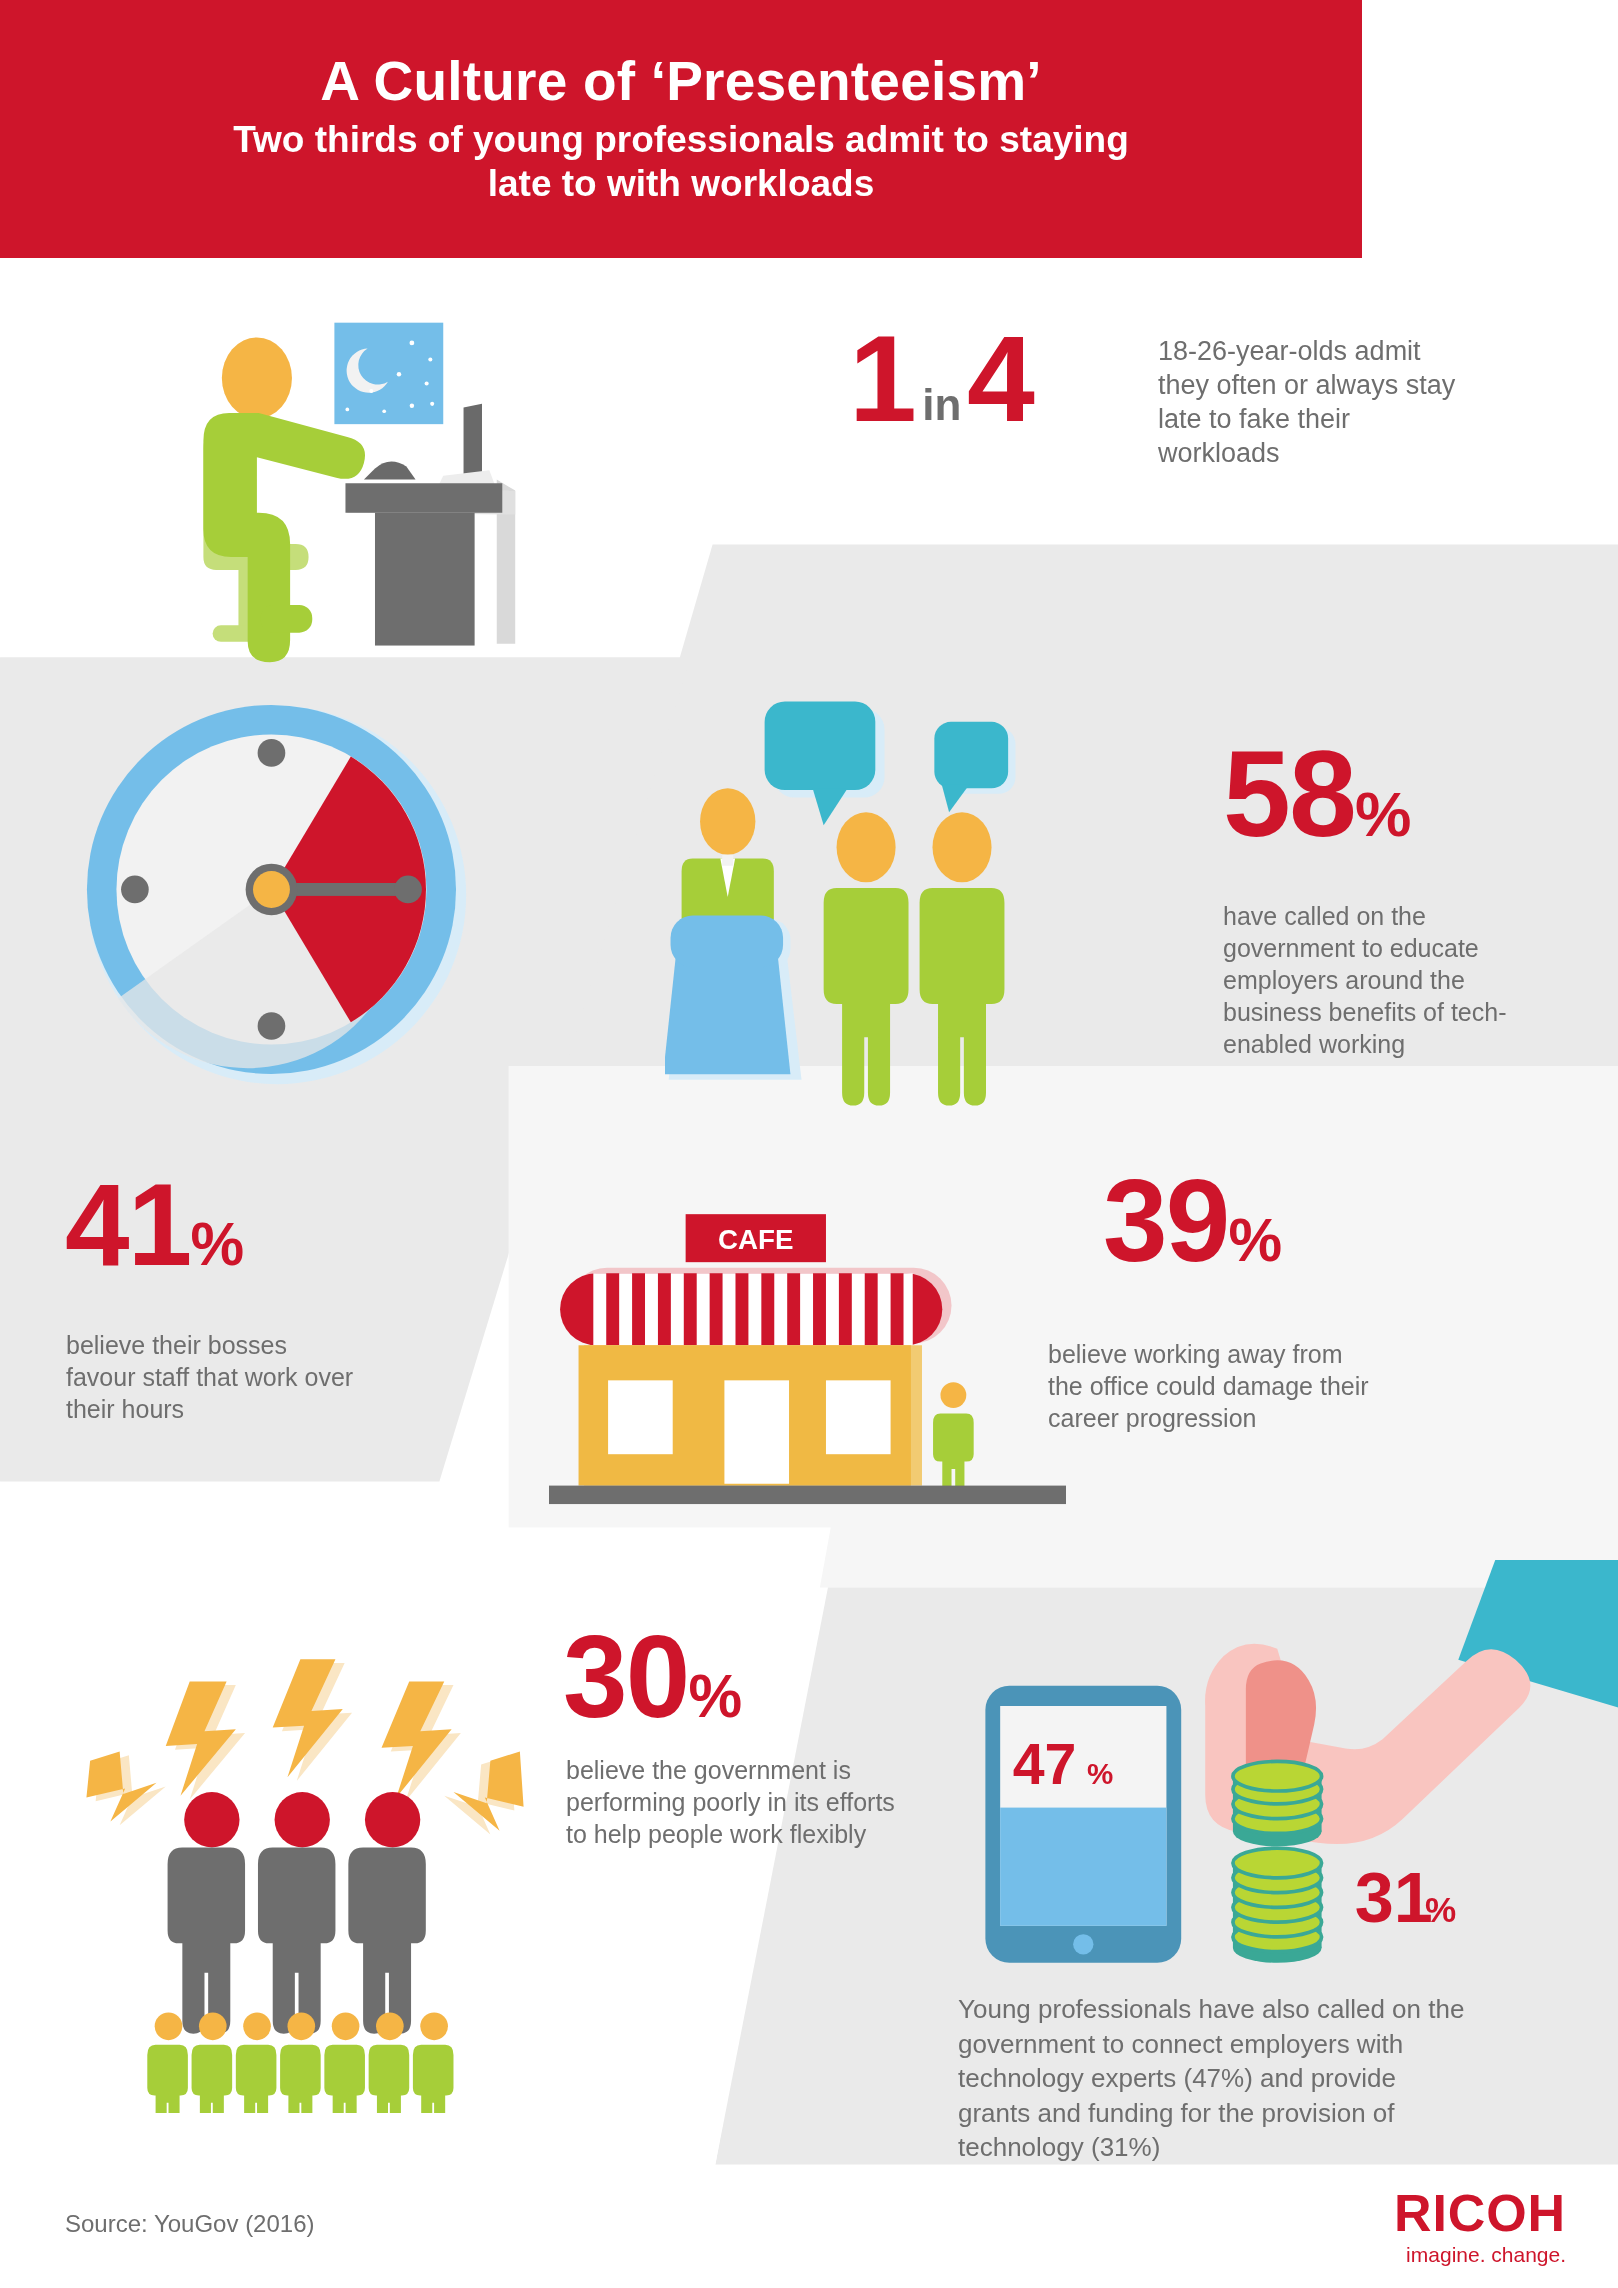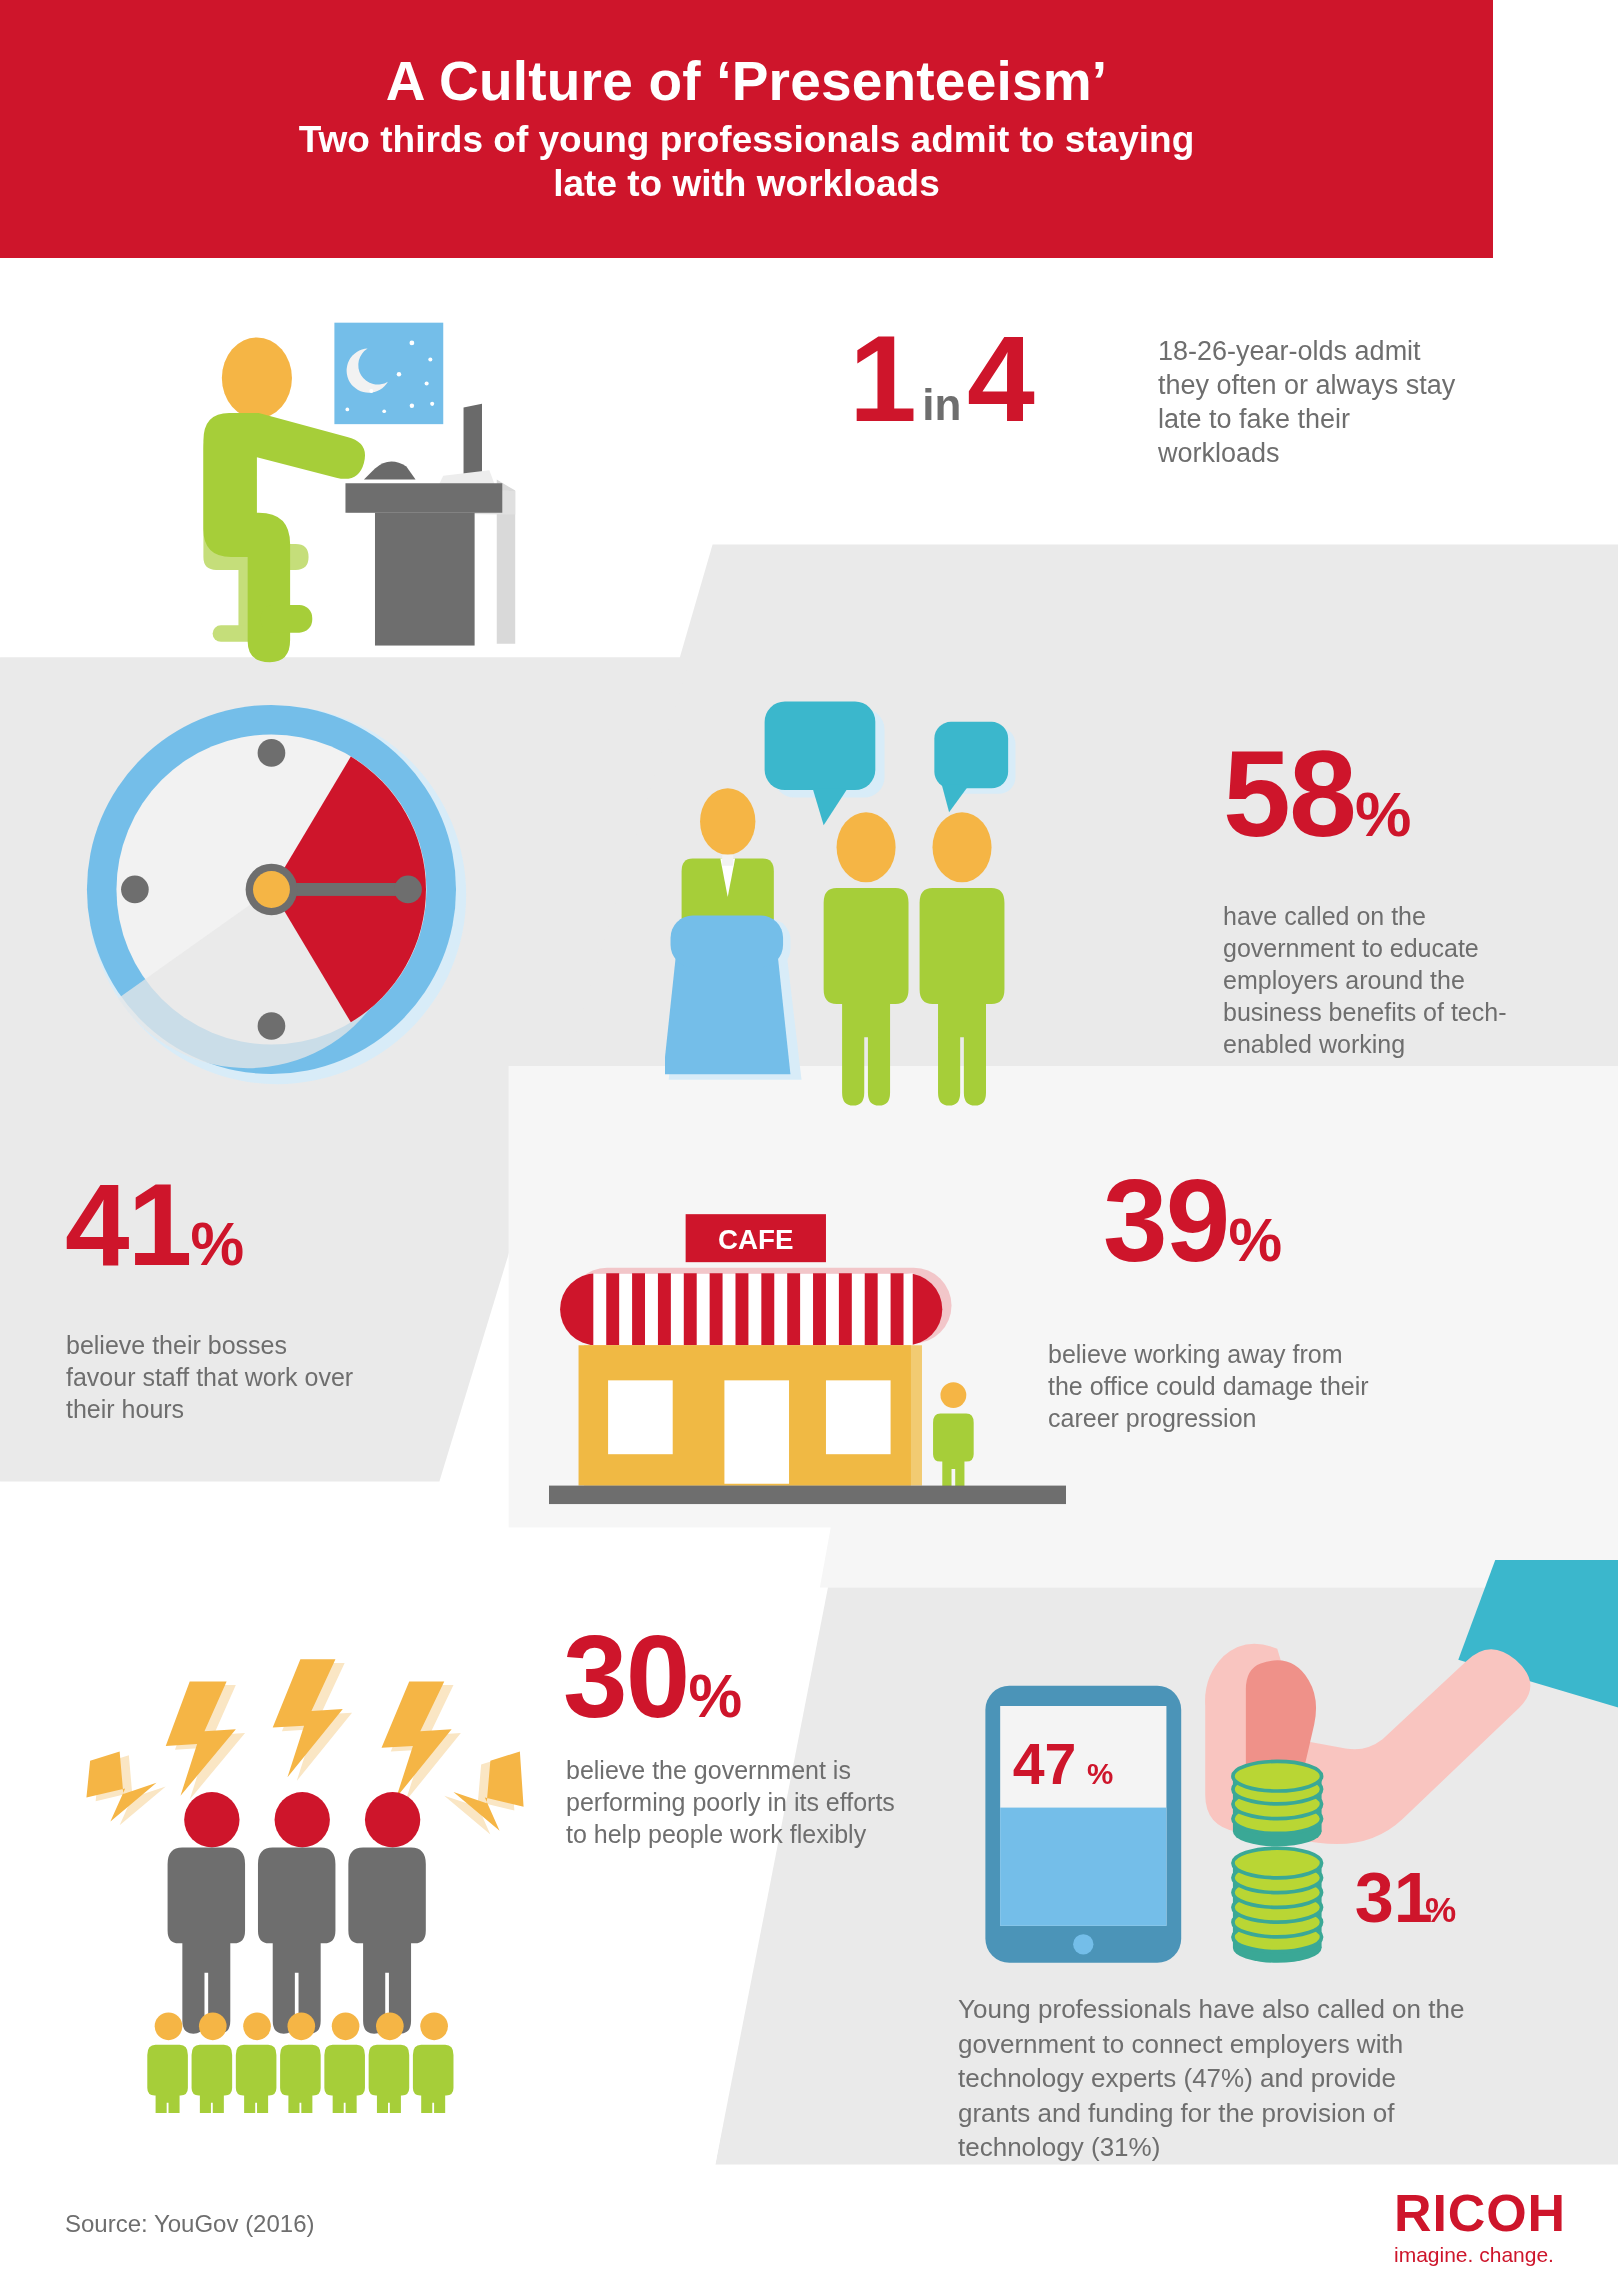--- a/index.html
+++ b/index.html
@@ -10,21 +10,21 @@
     -webkit-font-smoothing:antialiased;
   }
   .page{position:absolute;inset:0;width:1619px;height:2289px;background:#fff;}
 
   
   .bg-layer{position:absolute;inset:0;z-index:0;}
   .bg-svg{position:absolute;top:0;left:0;}
 
   
   .header{
-    position:absolute;top:0;left:0;width:1493px;height:258px;
+    position:absolute;top:0;left:0;width:1362px;height:258px;
     background:#CE152B;z-index:5;
     display:flex;flex-direction:column;align-items:center;justify-content:center;
   }
   .title{
     color:#fff;font-size:55px;font-weight:bold;letter-spacing:0.2px;
     margin:0 0 7.4px 0;line-height:1.05;text-align:center;
   }
   .subtitle{
     color:#fff;font-size:37px;font-weight:bold;line-height:1.18;
     text-align:center;margin:0;max-width:1200px;
@@ -72,21 +72,21 @@
 
   
   .bottom-copy{left:958px;top:1992px;width:517px;font-size:26px;line-height:1.33;}
 
   
   .source{
     left:65px;top:2210px;color:#6E6E6E;font-size:24px;z-index:12;
   }
 
   
-  .ricoh{position:absolute;left:1394px;top:2187px;z-index:12;text-align:left;}
+  .ricoh{position:absolute;left:1394px;top:2187px;z-index:12;text-align:right;}
   .ricoh-word{color:#CE152B;font-size:52px;font-weight:bold;letter-spacing:0.9px;line-height:1;}
   .ricoh-tag{color:#CE152B;font-size:21px;line-height:1.1;margin-top:3.7px;}
 </style>
 </head>
 <body>
 
 <div class="page">
 
   <div class="bg-layer">
     <svg class="bg-svg" width="1619" height="2289" viewBox="0 0 1754 2480">

